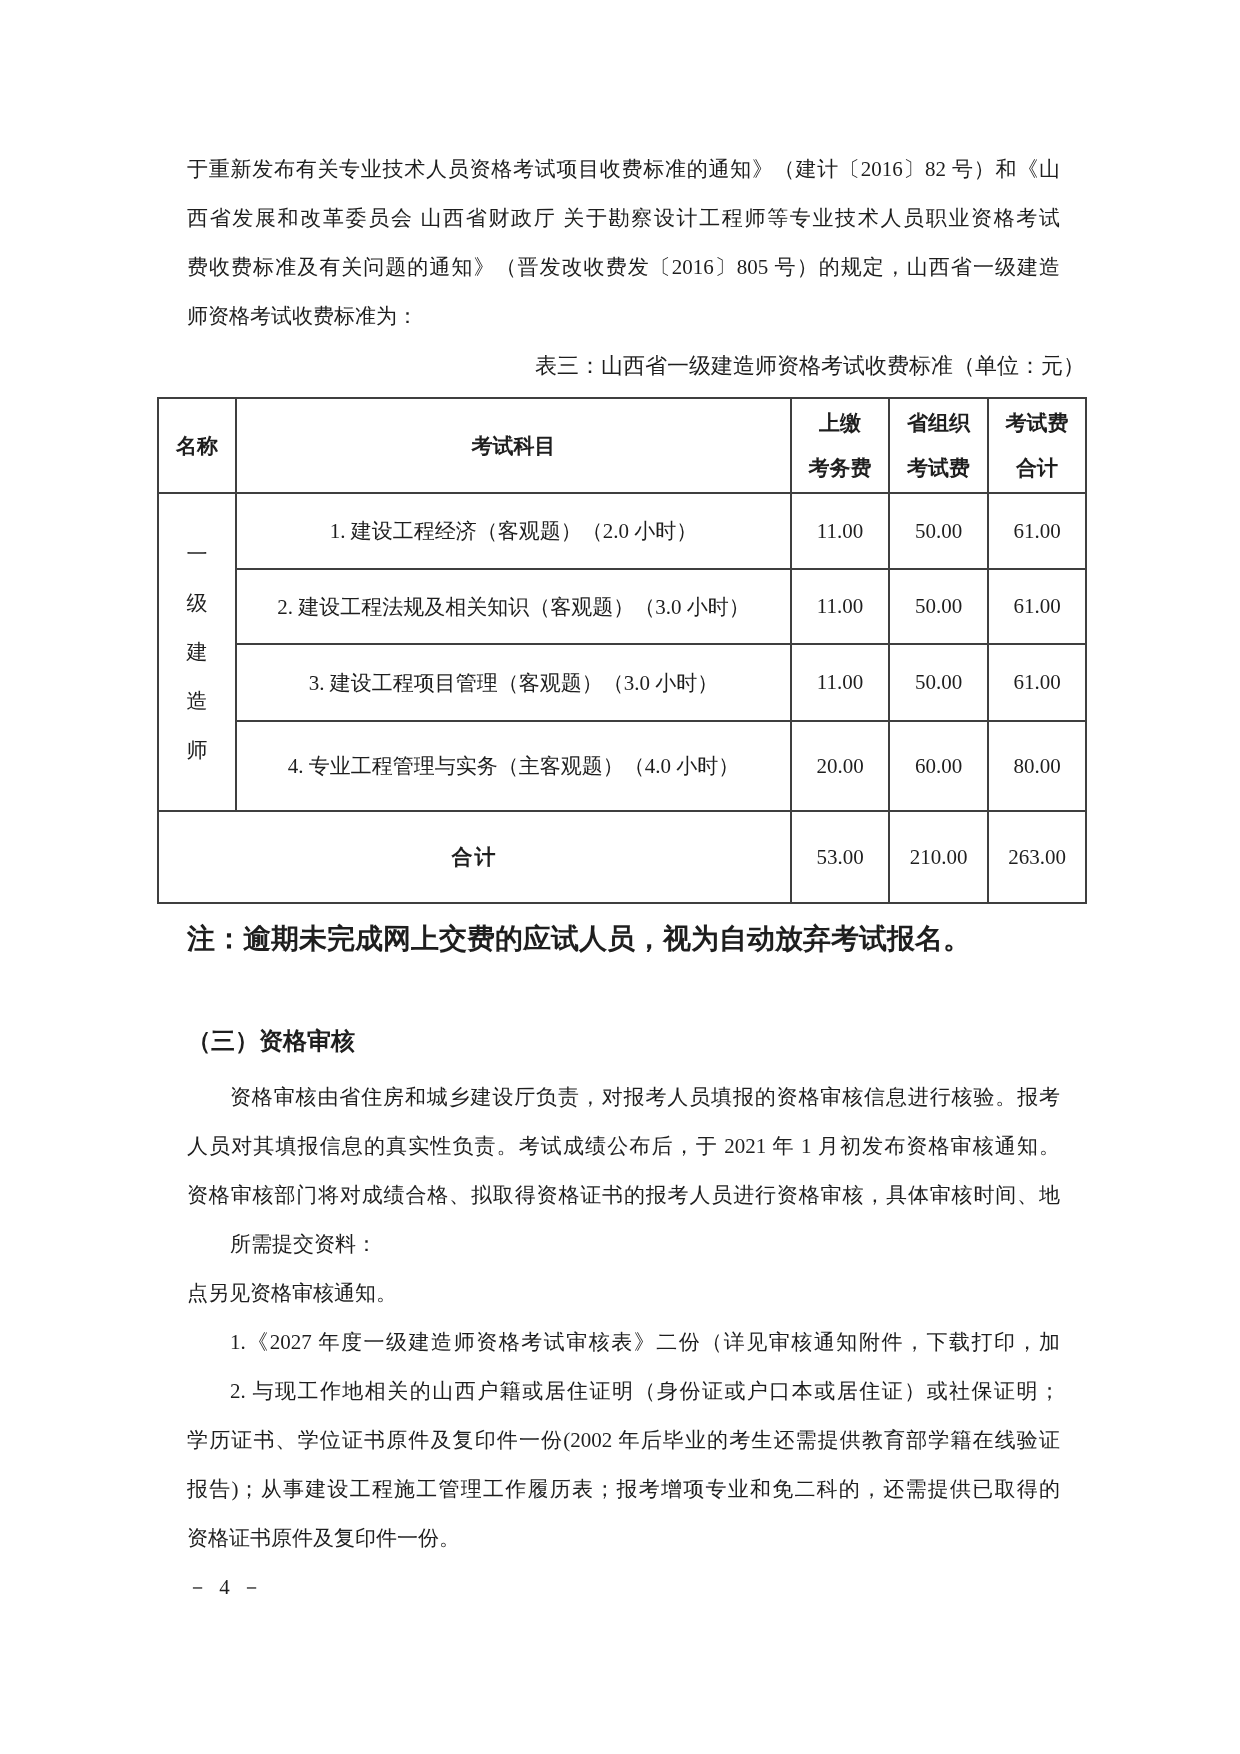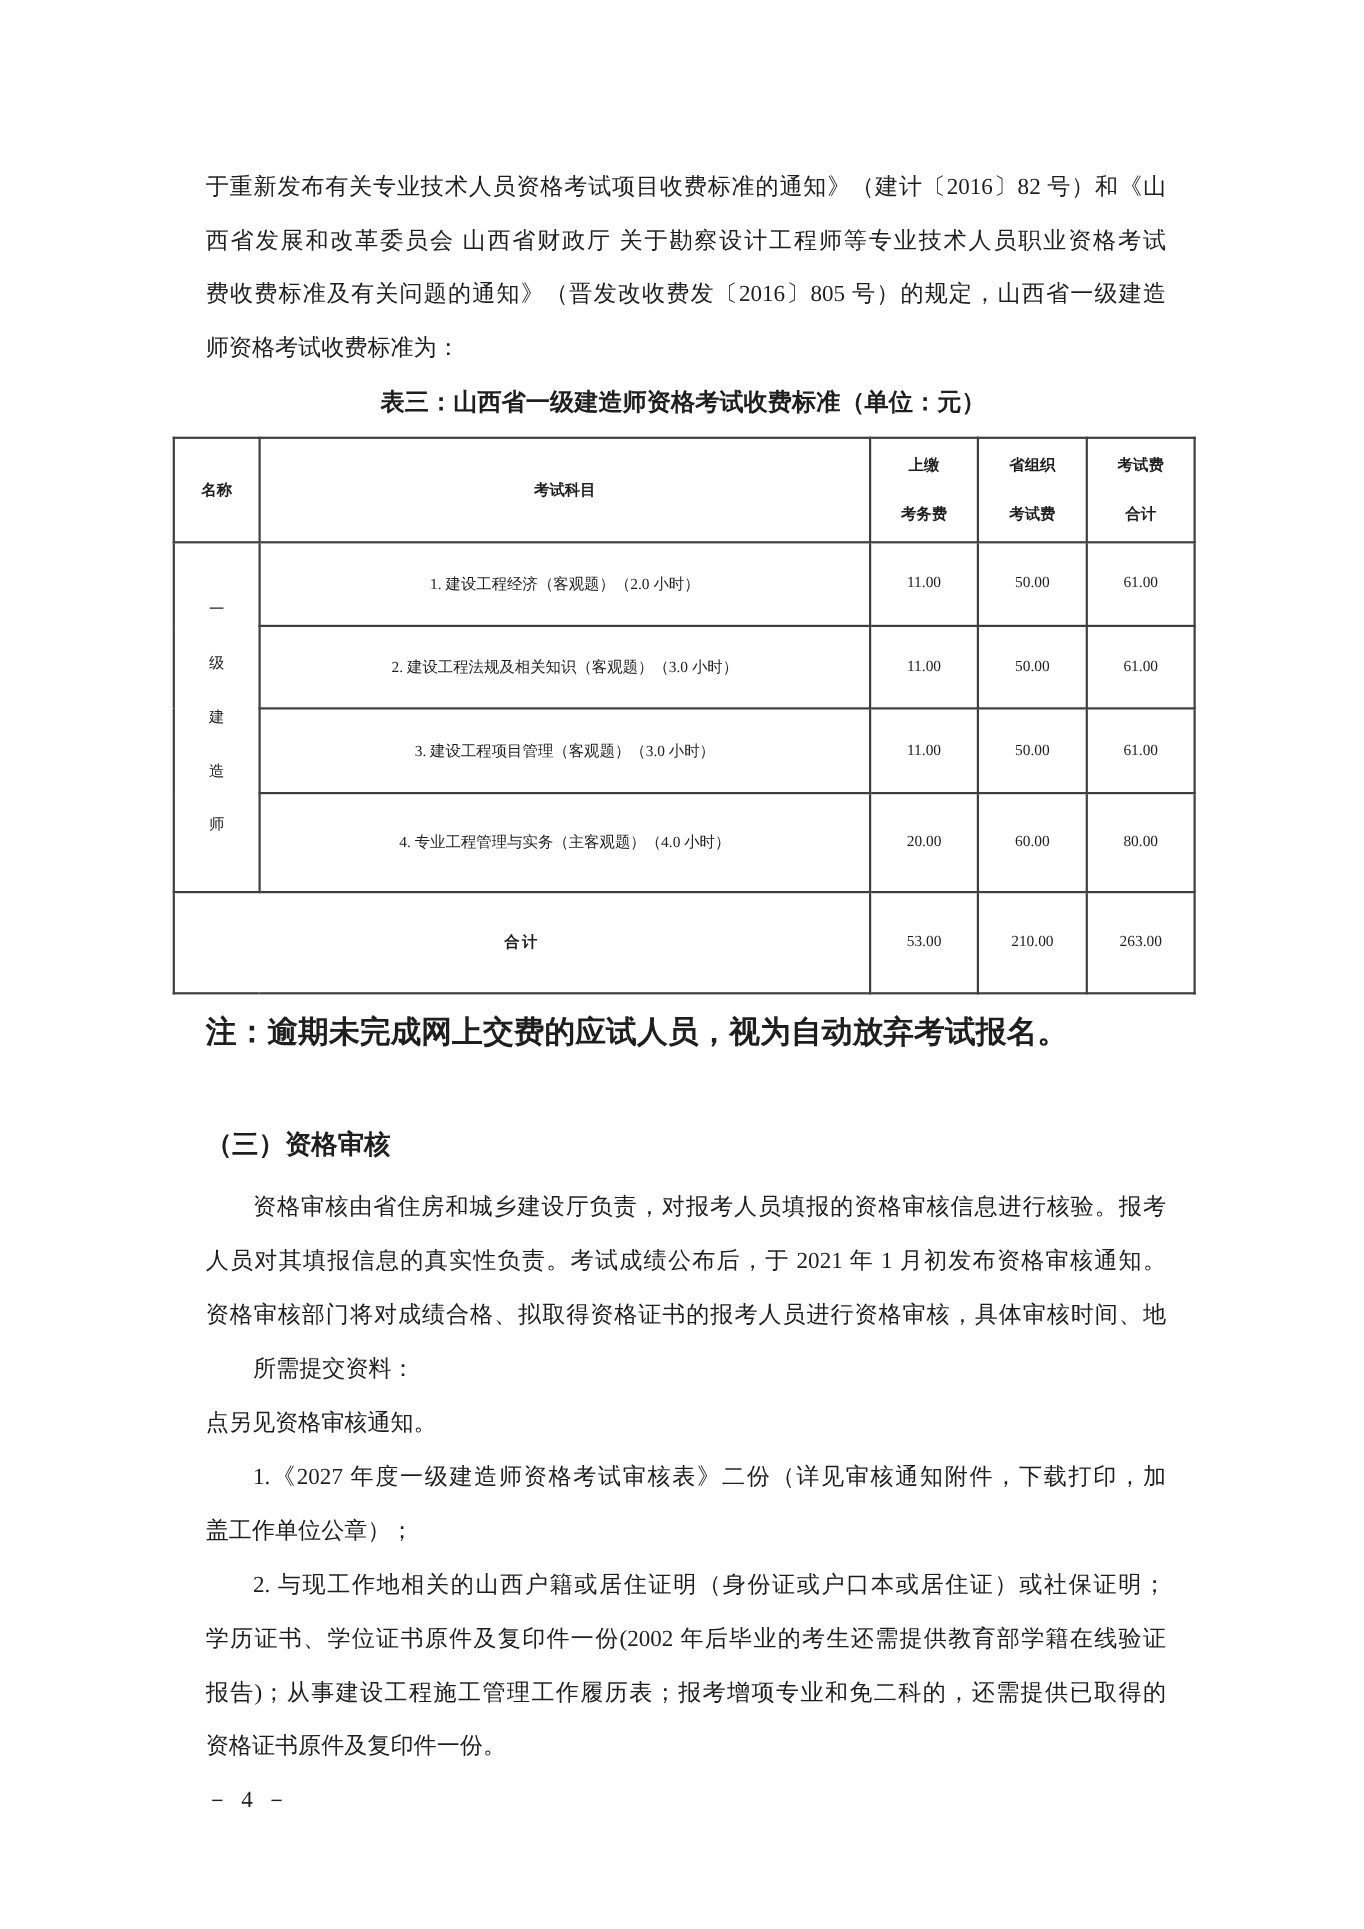--- a/index.html
+++ b/index.html
@@ -12,30 +12,30 @@
   .page { position:relative; width:1240px; height:1754px; overflow:hidden; }
   .content { margin-left:187px; width:873px; }
 
   .line { font-size:21px; line-height:49px; height:49px; }
   .fill { text-align:justify; text-align-last:justify; }
   .indent { text-indent:43px; }
 
   .intro { padding-top:145px; }
 
   .table-title {
-    width:928px; margin-left:-30px; text-align:center;
-    font-weight:bold; font-size:22px; line-height:49px; height:49px;
+    width:928px; margin-left:-30px; text-align:right;
+    font-weight:normal; font-size:22px; line-height:49px; height:49px;
   }
 
   table.fee {
     width:928px; margin-left:-30px; margin-top:7px;
     border-collapse:collapse; table-layout:fixed;
   }
   table.fee td {
-    border:2px solid #3f3f3f; font-size:14px; padding:0;
+    border:2px solid #3f3f3f; font-size:21px; padding:0;
     vertical-align:middle; text-align:center;
   }
   tr.hrow { height:95px; }
   tr.r1 { height:76px; }
   tr.r2 { height:75px; }
   tr.r3 { height:77px; }
   tr.r4 { height:90px; }
   tr.rt { height:92px; }
   tr.hrow td { font-weight:bold; }
   .hdr2 div { line-height:45px; }
@@ -143,21 +143,20 @@
 
     <div class="section-heading">（三）资格审核</div>
 
     <div class="body-block">
       <div class="line fill indent">资格审核由省住房和城乡建设厅负责，对报考人员填报的资格审核信息进行核验。报考</div>
       <div class="line fill">人员对其填报信息的真实性负责。考试成绩公布后，于 2021 年 1 月初发布资格审核通知。</div>
       <div class="line fill">资格审核部门将对成绩合格、拟取得资格证书的报考人员进行资格审核，具体审核时间、地</div>
       <div class="line indent">所需提交资料：</div>
       <div class="line">点另见资格审核通知。</div>
       <div class="line fill indent">1.《2027 年度一级建造师资格考试审核表》二份（详见审核通知附件，下载打印，加</div>
-      <div class="line">盖工作单位公章）；</div>
       <div class="line fill indent">2.  与现工作地相关的山西户籍或居住证明（身份证或户口本或居住证）或社保证明；</div>
       <div class="line fill">学历证书、学位证书原件及复印件一份(2002 年后毕业的考生还需提供教育部学籍在线验证</div>
       <div class="line fill">报告)；从事建设工程施工管理工作履历表；报考增项专业和免二科的，还需提供已取得的</div>
       <div class="line">资格证书原件及复印件一份。</div>
     </div>
 
     <div class="pageno">－ 4 －</div>
 
   </div>
 </div>

